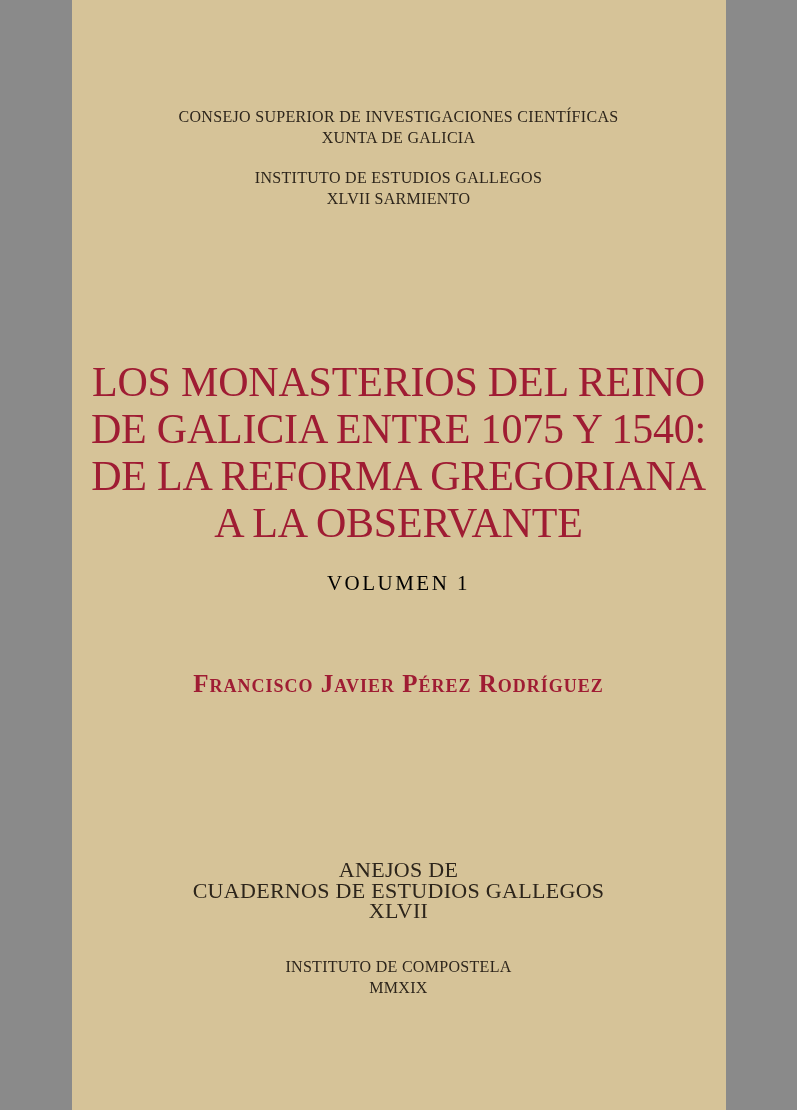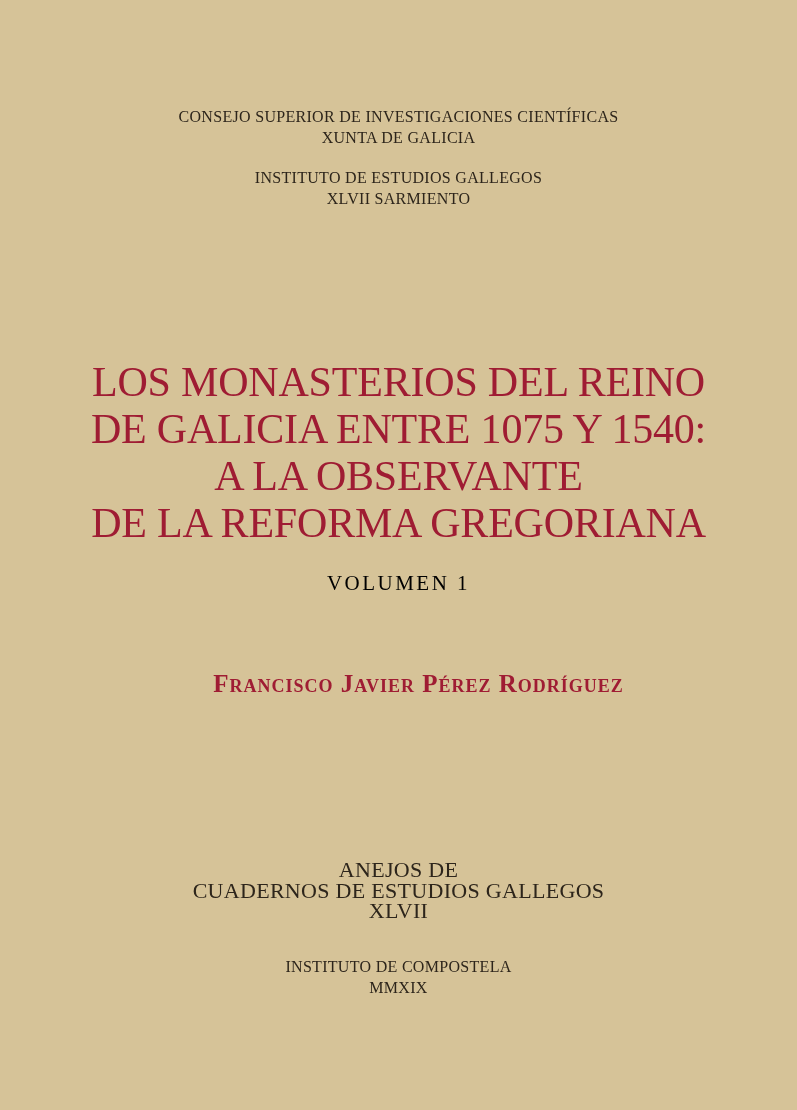--- a/index.html
+++ b/index.html
@@ -2,21 +2,21 @@
 <html><head>
 <meta charset="utf-8">
 <style>
   html, body {
     margin: 0;
     padding: 0;
     background: #8a8a8a;
   }
   .cover {
     position: relative;
-    width: 797px;
+    width: 654px;
     height: 1110px;
     margin: 0 auto;
     background: #d6c398;
     font-family: "Liberation Serif", "DejaVu Serif", serif;
     overflow: hidden;
   }
   .block {
     position: absolute;
     left: 0;
     width: 100%;
@@ -51,21 +51,20 @@
     color: #000000;
   }
   .author-line {
     top: 668px;
     font-size: 25px;
     line-height: 31px;
     letter-spacing: 1px;
     color: #9f1c33;
     font-variant: small-caps;
     font-weight: 600;
-    margin-left: 20px;
   }
   .series-block {
     top: 860px;
     font-size: 22px;
     line-height: 20.5px;
     letter-spacing: 0.3px;
   }
   .imprint-block {
     top: 957px;
     font-size: 16px;
@@ -84,22 +83,22 @@
   </div>
 
   <div class="block institute-block">
     <div>INSTITUTO DE ESTUDIOS GALLEGOS</div>
     <div>XLVII SARMIENTO</div>
   </div>
 
   <div class="block title-block">
     <div>LOS MONASTERIOS DEL REINO</div>
     <div>DE GALICIA ENTRE 1075 Y 1540:</div>
+    <div>DE LA REFORMA GREGORIANA</div>
     <div>A LA OBSERVANTE</div>
-    <div>DE LA REFORMA GREGORIANA</div>
   </div>
 
   <div class="block volume-line">VOLUMEN 1</div>
 
   <div class="block author-line">Francisco Javier Pérez Rodríguez</div>
 
   <div class="block series-block">
     <div>ANEJOS DE</div>
     <div>CUADERNOS DE ESTUDIOS GALLEGOS</div>
     <div>XLVII</div>

